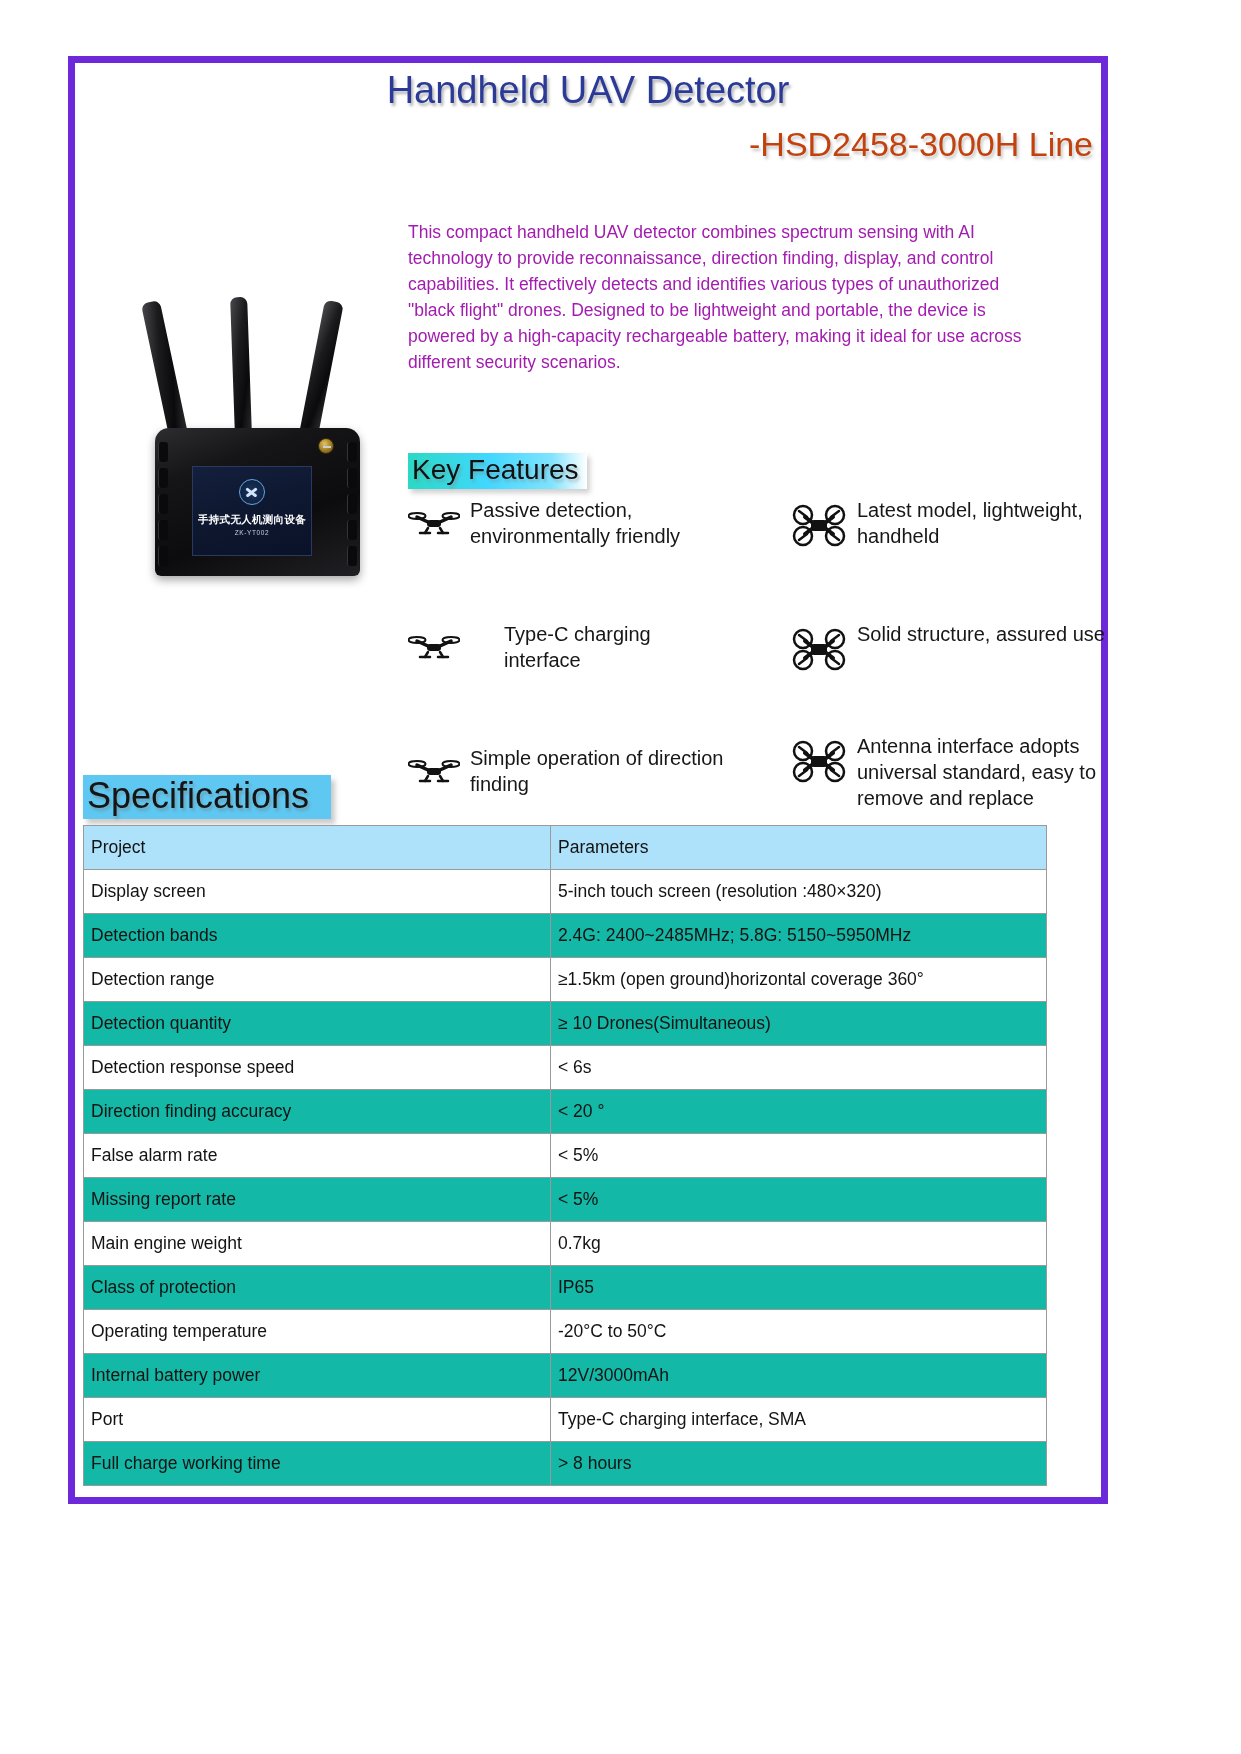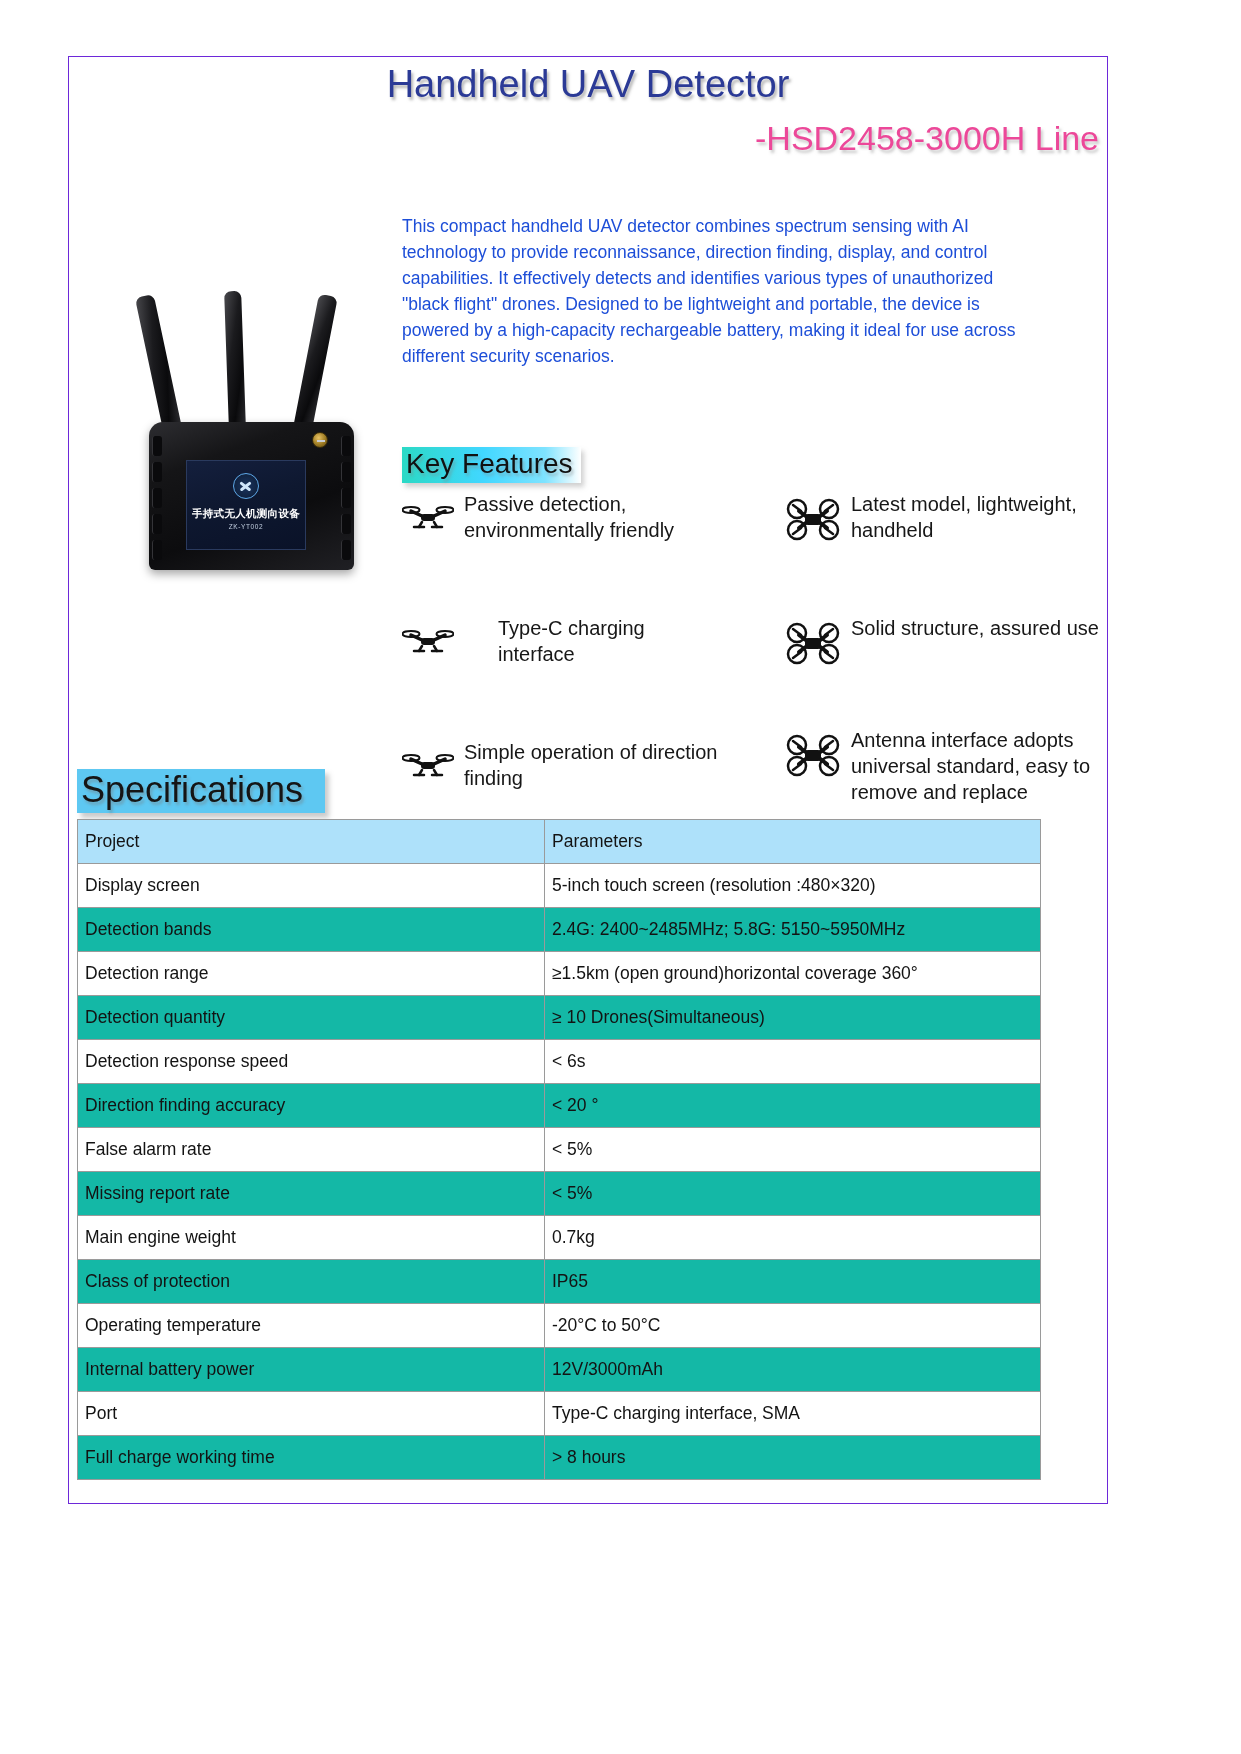--- a/index.html
+++ b/index.html
@@ -12,21 +12,21 @@
     position: relative;
     overflow: hidden;
   }
 
   .page-frame {
     position: absolute;
     left: 68px;
     top: 56px;
     width: 1040px;
     height: 1448px;
-    border: 1px solid #6d28d9;
+    border: 7px solid #6d28d9;
     background: #fff;
   }
 
   
   .header {
     position: relative;
     height: 108px;
   }
   .main-title {
     position: absolute;
@@ -38,21 +38,21 @@
     color: #2b3a96;
     letter-spacing: 0px;
     text-shadow: 2px 3px 3px rgba(120,120,120,0.55);
     white-space: nowrap;
   }
   .sub-title {
     position: absolute;
     right: 8px;
     top: 62px;
     font-size: 34px;
-    color: #ec4899;
+    color: #c2410c;
     text-shadow: 2px 3px 3px rgba(150,150,150,0.5);
     white-space: nowrap;
   }
 
   
   .product-area {
     position: relative;
     height: 640px;
   }
 
@@ -165,21 +165,21 @@
   }
 
   
   .intro {
     position: absolute;
     left: 333px;
     top: 48px;
     width: 632px;
     font-size: 17.5px;
     line-height: 26px;
-    color: #1d4ed8;
+    color: #a21caf;
   }
 
   
   .kf-heading {
     position: absolute;
     left: 333px;
     top: 282px;
     font-size: 28px;
     color: #111;
     background: linear-gradient(90deg,#2bd9c5 0%, #41d7ff 45%, #7fe3ff 80%, #ffffff 100%);

